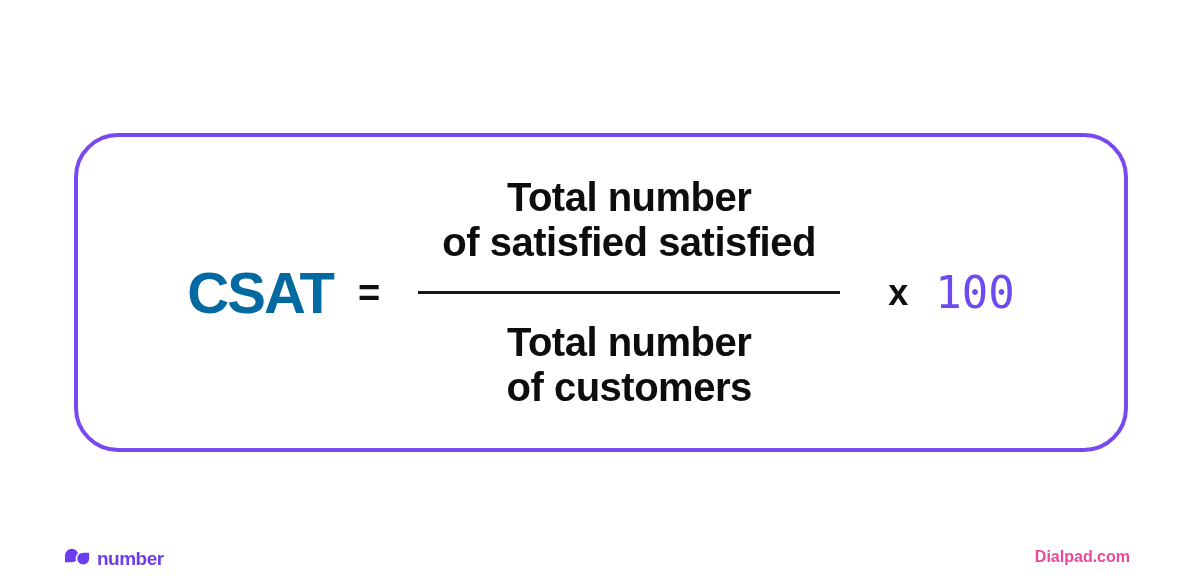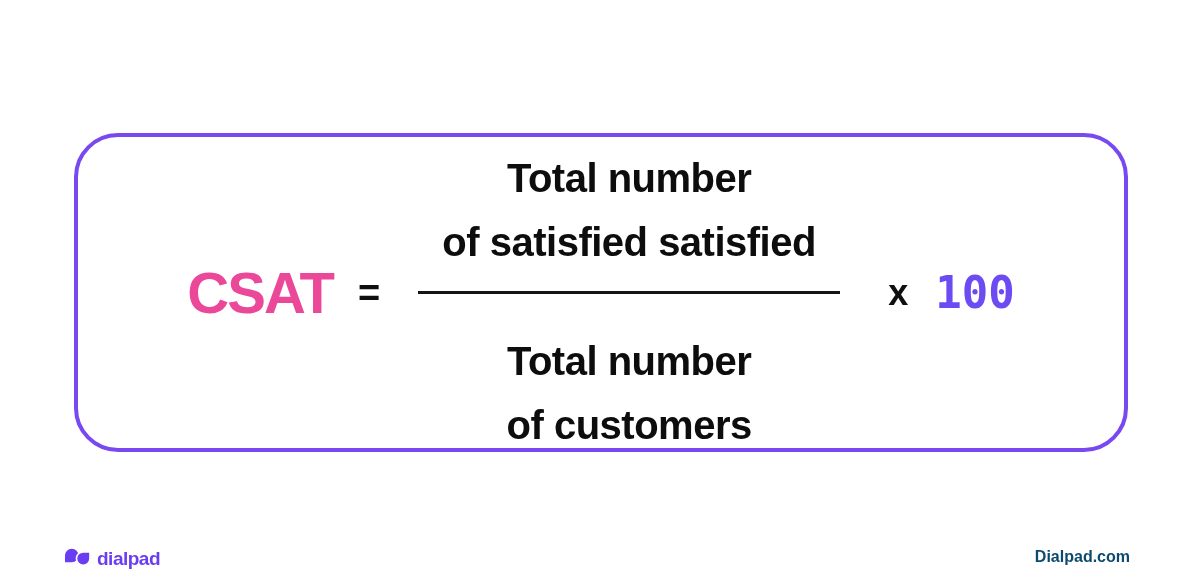--- a/index.html
+++ b/index.html
@@ -31,21 +31,21 @@
   .formula-row {
     display: flex;
     align-items: center;
     justify-content: center;
   }
   .csat {
     font-size: 58px;
     font-weight: bold;
     letter-spacing: -2px;
     line-height: 1;
-    color: #ec4899;
+    color: #0369a1;
   }
   .equals {
     font-size: 38px;
     font-weight: bold;
     line-height: 1;
     color: #0f0f0f;
     margin: 0 38px 0 25px;
   }
   .fraction {
     display: flex;
@@ -53,39 +53,38 @@
     align-items: center;
   }
   .frac-text {
     font-size: 40px;
     line-height: 45px;
     font-weight: bold;
     letter-spacing: -0.5px;
     color: #0d0d0d;
     text-align: center;
     white-space: nowrap;
-    margin-top: 19px;
   }
   .fraction-bar {
     width: 422px;
     height: 3px;
     background: #151515;
     margin: 26px 0;
   }
   .times {
     font-size: 36px;
     font-weight: bold;
     line-height: 1;
     color: #0f0f0f;
     margin-left: 48px;
   }
   .hundred {
     font-family: "DejaVu Sans Mono", monospace;
     font-size: 44px;
-    font-weight: bold;
+    font-weight: normal;
     line-height: 1;
     color: #6C4BF2;
     margin-left: 27px;
     text-align: center;
   }
   .brand {
     position: absolute;
     left: 65px;
     top: 547px;
     display: flex;
@@ -100,21 +99,21 @@
     line-height: 1;
     position: relative;
     top: 1px;
   }
   .website {
     position: absolute;
     right: 70px;
     top: 549px;
     font-size: 16px;
     font-weight: bold;
-    color: #0c4a6e;
+    color: #ec4899;
     line-height: 1;
     padding-left: 27px;
   }
 </style>
 </head>
 <body>
 
 <div class="canvas">
 
   <div class="formula-box">
@@ -137,18 +136,18 @@
     </div>
   </div>
 
   <div class="brand">
     <span style="display:inline-flex;">
       <svg width="25" height="20" viewBox="0 0 24 18" xmlns="http://www.w3.org/2000/svg">
         <path d="M6.5 1 A6.5 6.5 0 0 1 13 7.5 A6.5 6.5 0 0 1 6.5 14 L0 14 L0 7.5 A6.5 6.5 0 0 1 6.5 1 Z" fill="#6B3DF2"></path>
         <path d="M11 10.5 A6.5 6.5 0 0 1 17.5 4 L24 4 L24 10.5 A6.5 6.5 0 0 1 17.5 17 A6.5 6.5 0 0 1 11 10.5 Z" fill="#6B3DF2" stroke="#ffffff" stroke-width="1.6"></path>
       </svg>
     </span>
-    <span class="brand-wordmark">dialpad</span>
+    <span class="brand-wordmark">number</span>
   </div>
 
   <div class="website">Dialpad.com</div>
 
 </div>
 
 </body></html>

